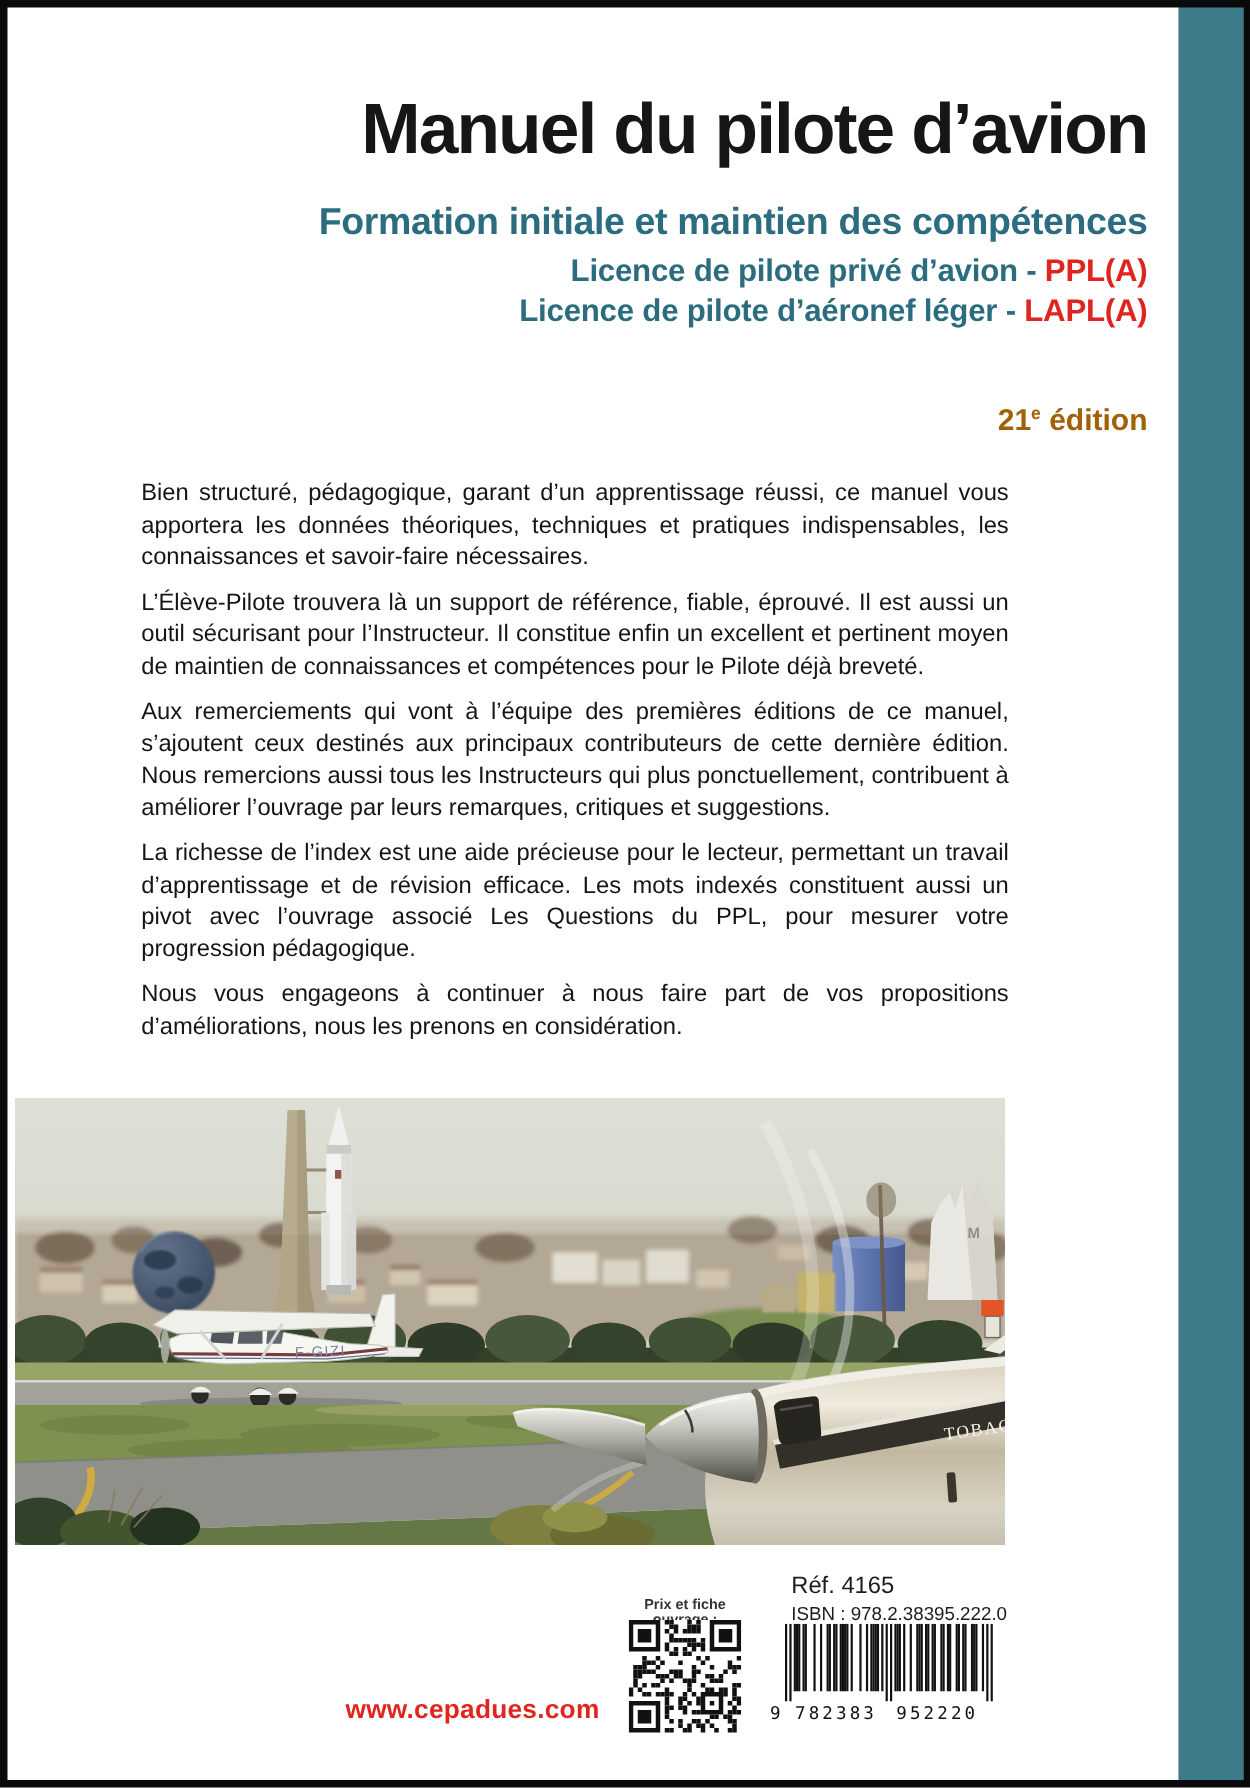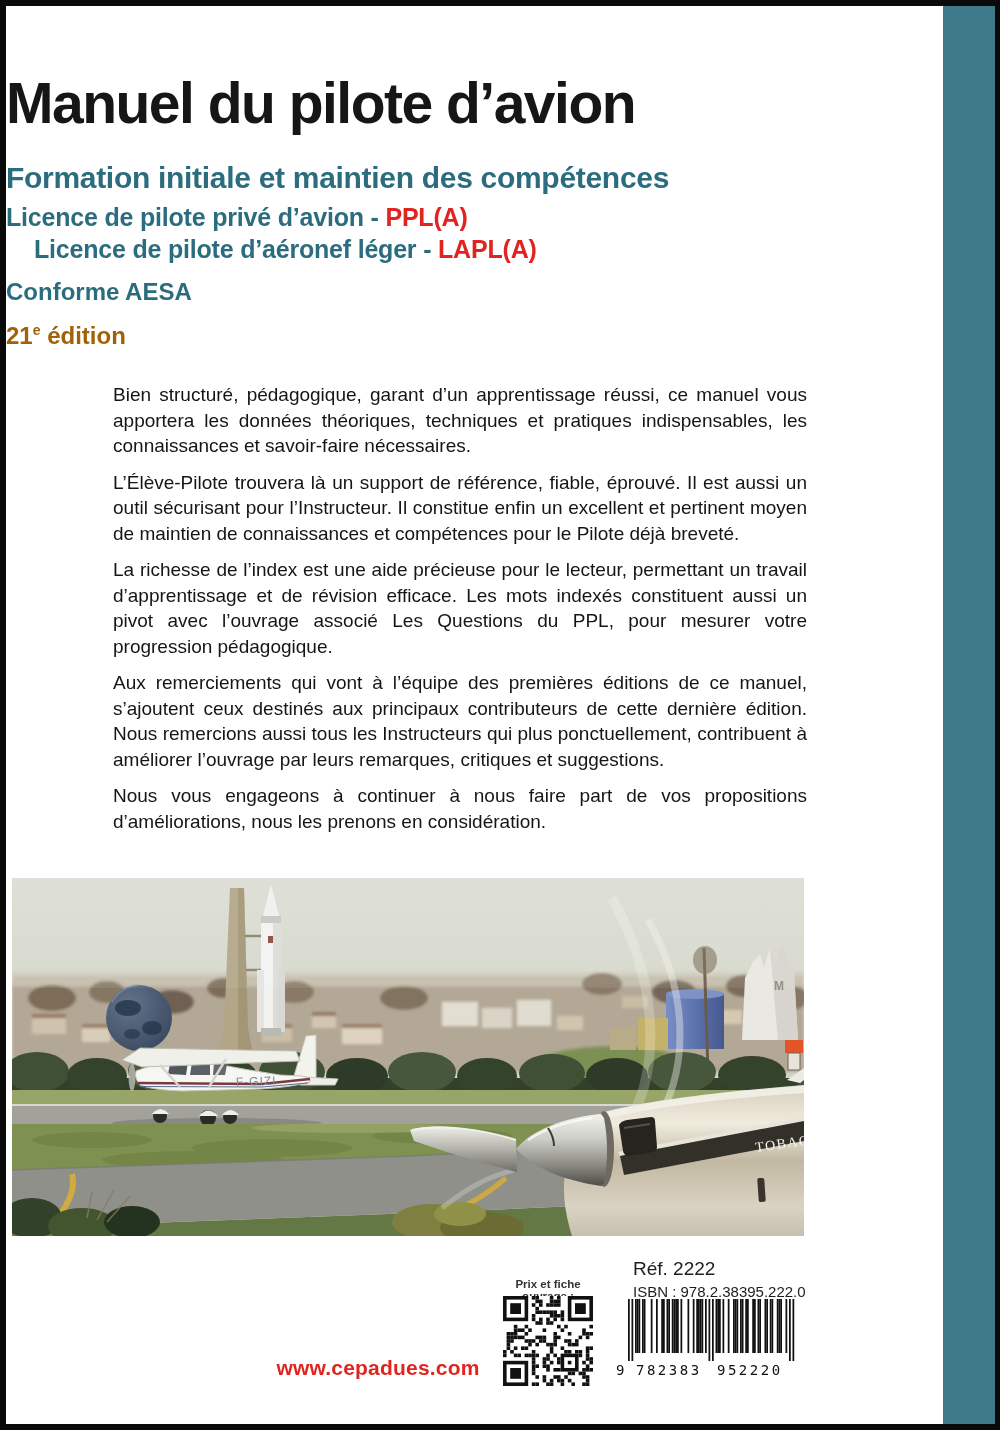--- a/index.html
+++ b/index.html
@@ -1,24 +1,24 @@
 <!DOCTYPE html>
 <html lang="fr"><head>
 <meta charset="utf-8">
 <style>
   html,body{margin:0;padding:0;background:#888;}
   #page{position:relative;width:1000px;height:1430px;background:#0a0a0a;font-family:"Liberation Sans",sans-serif;overflow:hidden;}
   #cover{position:absolute;left:6px;top:6px;width:937px;height:1418px;background:#ffffff;}
   #band{position:absolute;right:5px;top:6px;width:52px;height:1418px;background:#3d7a8a;}
-  .ctr{position:absolute;left:0;width:912px;text-align:left;}
+  .ctr{position:absolute;left:0;width:912px;text-align:right;}
   #title{top:64px;font-size:57px;font-weight:bold;letter-spacing:-1.5px;color:#161616;}
   #subtitle{top:135px;font-size:30px;font-weight:bold;letter-spacing:-0.3px;color:#2b6d7f;margin-top:20px;}
   .licence{font-size:25px;font-weight:bold;color:#2b6d7f;letter-spacing:-0.2px;}
   #licence1{top:197px;}
-  #licence2{top:229px;padding-left:28px;}
+  #licence2{top:229px;}
   .redcode{color:#e02420;margin-top:20px;}
   #conforme{top:272px;font-size:24px;font-weight:bold;color:#2b6d7f;}
   #edition{top:316px;font-size:24px;font-weight:bold;color:#a16207;}
   #edition sup{font-size:14px;}
   #paras{position:absolute;left:107px;top:376px;width:694px;color:#151515;}
   #paras p{margin:0 0 11px 0;font-size:19px;line-height:25.5px;text-align:justify;}
   #photo{position:absolute;left:6px;top:872px;width:792px;height:358px;overflow:hidden;}
   #photo svg{display:block;width:100%;height:100%;}
   #website{position:absolute;left:262px;top:1350px;width:220px;text-align:center;font-size:21px;font-weight:bold;color:#e0251f;letter-spacing:0.2px;}
   #qrlabel{position:absolute;left:494px;top:1272px;width:96px;text-align:center;font-size:11.5px;font-weight:bold;color:#333;}
@@ -33,28 +33,27 @@
 
 <div id="page">
   <div id="cover">
 
     <div id="title" class="ctr">Manuel du pilote d’avion</div>
     <div id="subtitle" class="ctr">Formation initiale et maintien des compétences</div>
 
     <div id="licence1" class="ctr licence"><span>Licence de pilote privé d’avion - </span><span class="redcode">PPL(A)</span></div>
     <div id="licence2" class="ctr licence"><span>Licence de pilote d’aéronef léger - </span><span class="redcode">LAPL(A)</span></div>
 
-    <div id="conforme" class="ctr">Conforme AESA</div>
     <div id="edition" class="ctr"><span>21</span><sup>e</sup><span> édition</span></div>
 
     <div id="paras">
       <p>Bien structuré, pédagogique, garant d’un apprentissage réussi, ce manuel vous apportera les données théoriques, techniques et pratiques indispensables, les connaissances et savoir-faire nécessaires.</p>
       <p>L’Élève-Pilote trouvera là un support de référence, fiable, éprouvé. Il est aussi un outil sécurisant pour l’Instructeur. Il constitue enfin un excellent et pertinent moyen de maintien de connaissances et compétences pour le Pilote déjà breveté.</p>
+      <p>Aux remerciements qui vont à l’équipe des premières éditions de ce manuel, s’ajoutent ceux destinés aux principaux contributeurs de cette dernière édition. Nous remercions aussi tous les Instructeurs qui plus ponctuellement, contribuent à améliorer l’ouvrage par leurs remarques, critiques et suggestions.</p>
       <p>La richesse de l’index est une aide précieuse pour le lecteur, permettant un travail d’apprentissage et de révision efficace. Les mots indexés constituent aussi un pivot avec l’ouvrage associé Les Questions du PPL, pour mesurer votre progression pédagogique.</p>
-      <p>Aux remerciements qui vont à l’équipe des premières éditions de ce manuel, s’ajoutent ceux destinés aux principaux contributeurs de cette dernière édition. Nous remercions aussi tous les Instructeurs qui plus ponctuellement, contribuent à améliorer l’ouvrage par leurs remarques, critiques et suggestions.</p>
       <p>Nous vous engageons à continuer à nous faire part de vos propositions d’améliorations, nous les prenons en considération.</p>
     </div>
 
     <div id="photo">
       <svg viewBox="0 0 792 358" preserveAspectRatio="none">
         <defs>
           <linearGradient id="sky" x1="0" y1="0" x2="0" y2="1">
             <stop offset="0" stop-color="#dcddd3"></stop>
               <stop offset="1" stop-color="#d1d4c5"></stop>
           </linearGradient>
@@ -456,21 +455,21 @@
           <rect x="80" y="8" width="12" height="12" fill="#111"></rect>
           <rect x="0" y="72" width="28" height="28" fill="#111"></rect>
           <rect x="4" y="76" width="20" height="20" fill="#fff"></rect>
           <rect x="8" y="80" width="12" height="12" fill="#111"></rect>
           <rect x="64" y="64" width="20" height="20" fill="#111"></rect>
           <rect x="68" y="68" width="12" height="12" fill="#fff"></rect>
           <rect x="72" y="72" width="4" height="4" fill="#111"></rect>
         </g>
     </svg>
 
-    <div id="refnum">Réf. 2222</div>
+    <div id="refnum">Réf. 4165</div>
     <div id="isbn">ISBN : 978.2.38395.222.0</div>
 
     <svg id="barcode" viewBox="0 0 180 82">
       <g id="barcode-bars">
           <rect x="12" y="0" width="1.75" height="62" fill="#111"></rect>
           <rect x="15.5" y="0" width="1.75" height="62" fill="#111"></rect>
           <rect x="19" y="0" width="1.75" height="54" fill="#111"></rect>
           <rect x="20.75" y="0" width="1.75" height="54" fill="#111"></rect>
           <rect x="22.5" y="0" width="1.75" height="54" fill="#111"></rect>
           <rect x="26" y="0" width="1.75" height="54" fill="#111"></rect>

